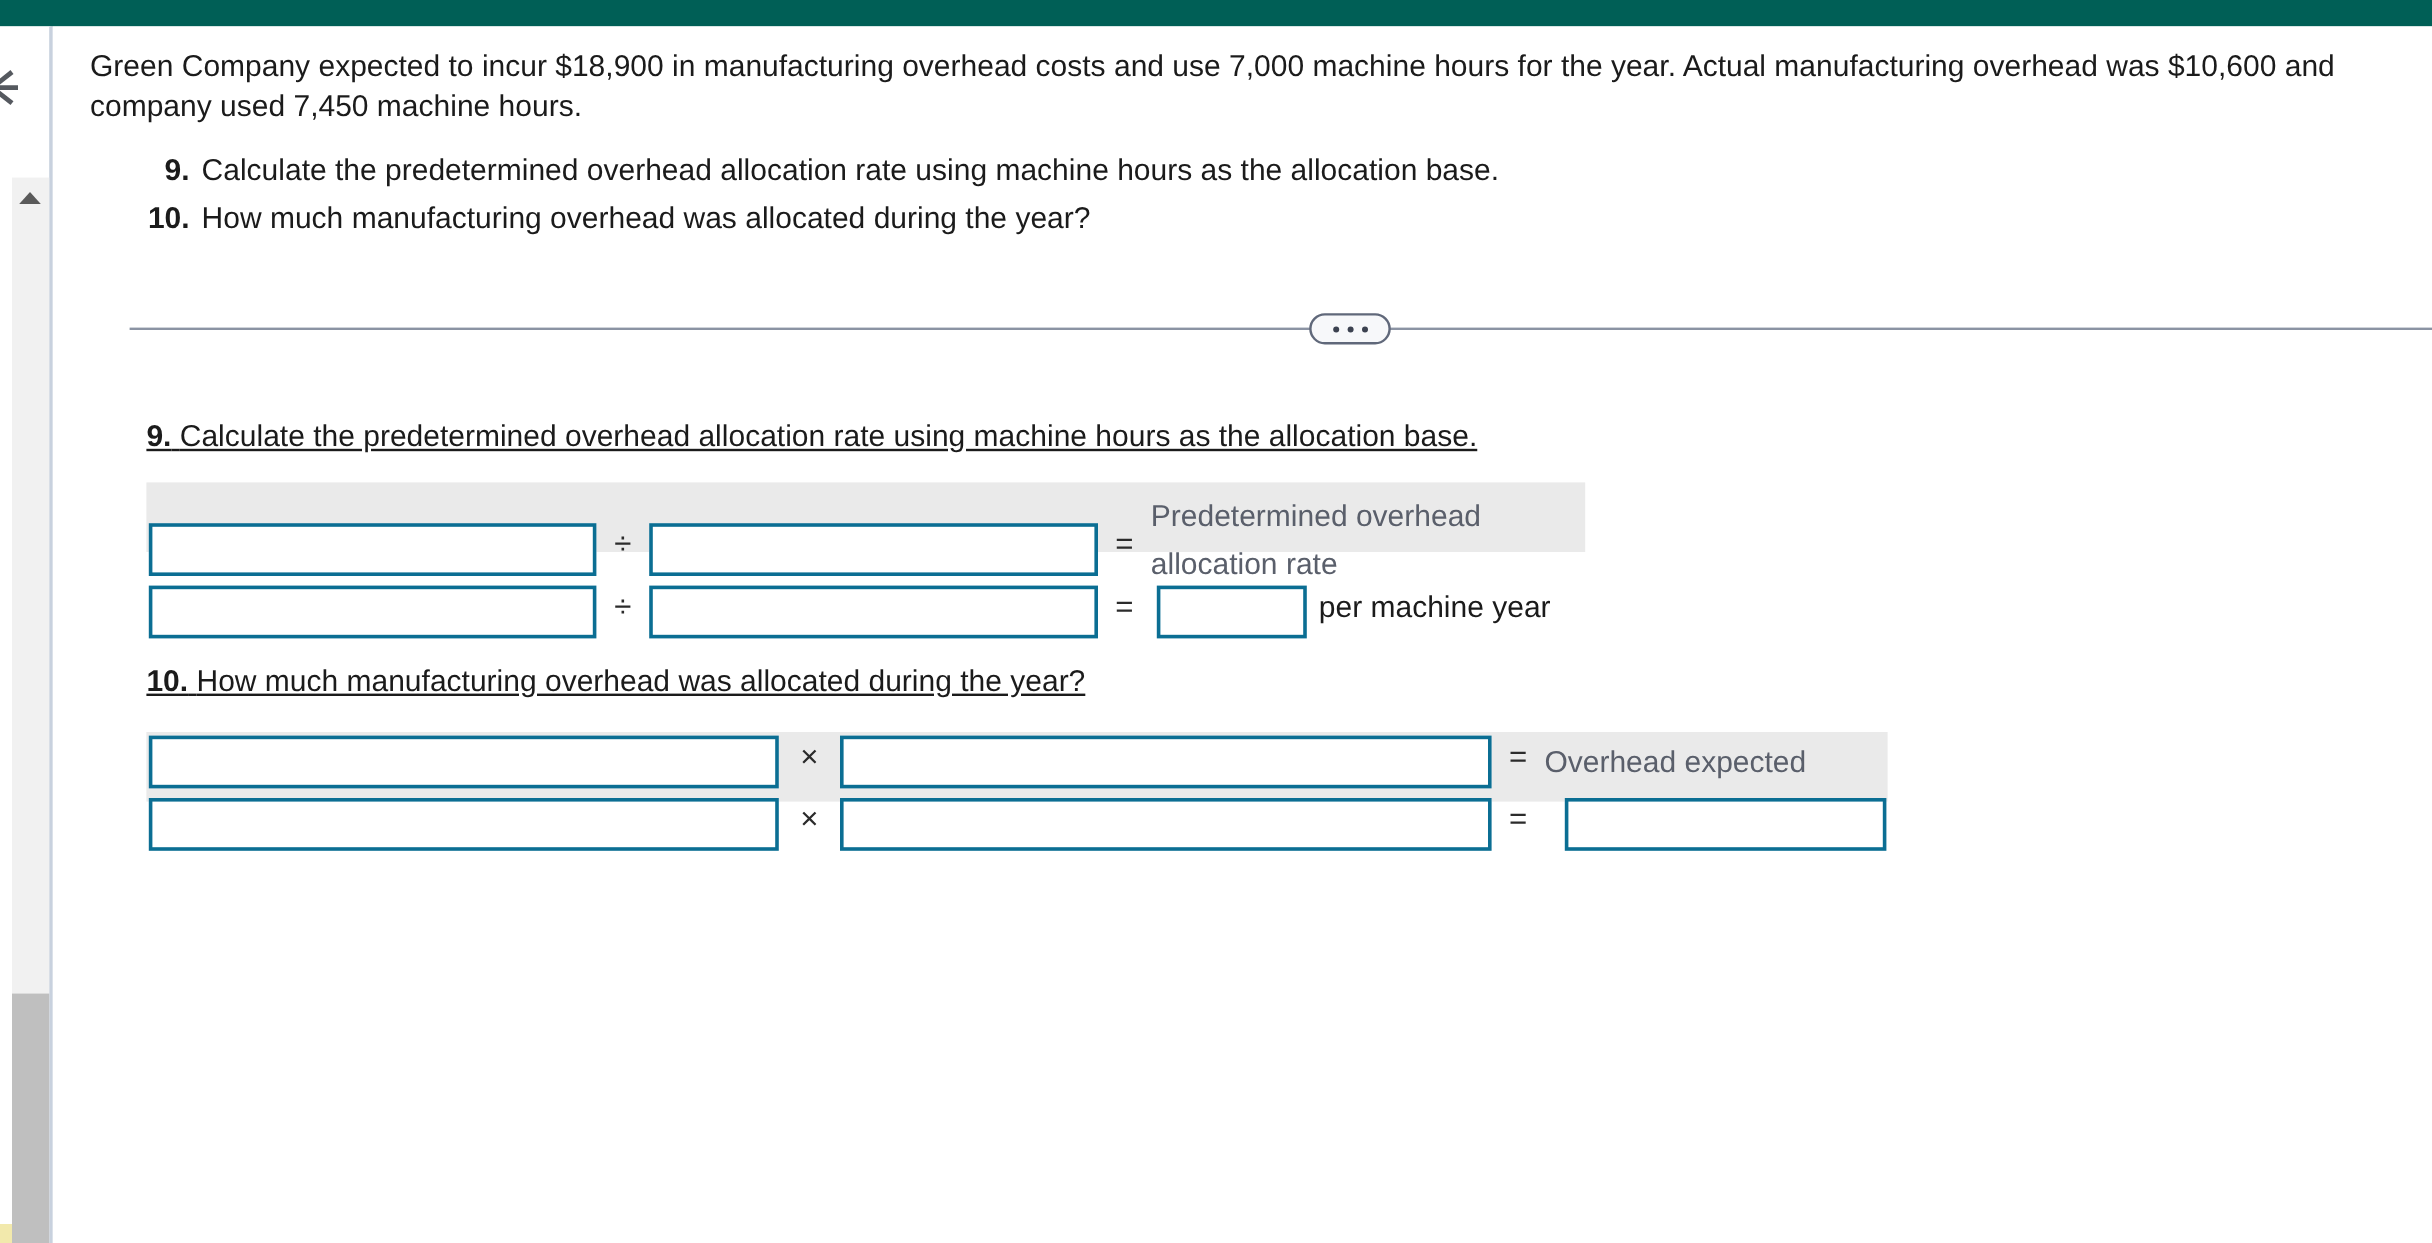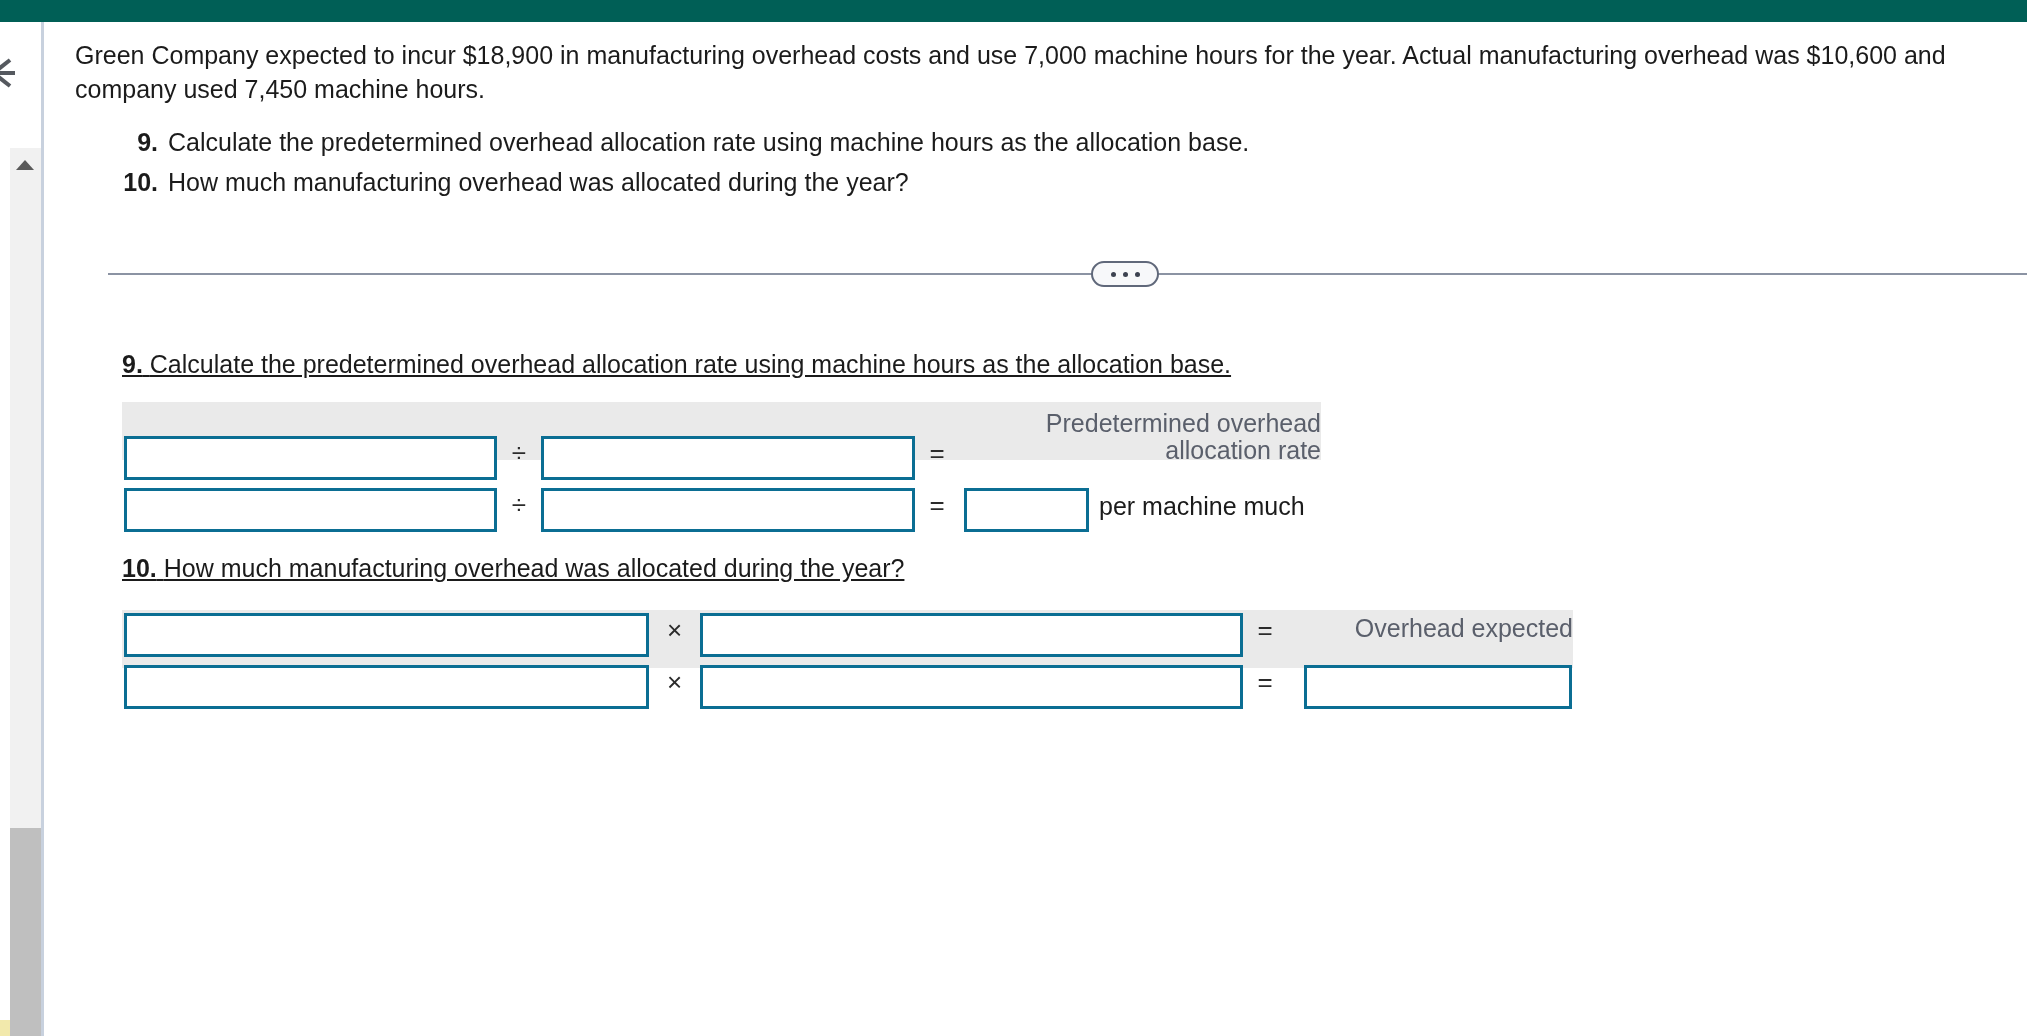--- a/index.html
+++ b/index.html
@@ -153,22 +153,22 @@
   }
   .op {
     font-size: 26px;
     color: #2b2b2b;
     text-align: center;
     width: 100%;
   }
   .hdr-label {
     font-size: 25px;
     color: #5a5f6b;
-    text-align: right;
-    line-height: 27px;
+    text-align: left;
+    line-height: 40px;
     width: 100%;
   }
   .unit-label {
     font-size: 25px;
     color: #1b1b1b;
     padding-left: 10px;
     white-space: nowrap;
   }
   #q9-band {
     position: absolute;
@@ -265,21 +265,21 @@
   <div class="op q9-r1-div">÷</div>
   <input class="tbox q9-r1-b" type="text" value="" style="">
   <div class="op q9-r1-eq">=</div>
   <div class="hdr-label q9-label">Predetermined overhead allocation rate</div>
 
   <input class="tbox q9-r2-a" type="text" value="" style="">
   <div class="op q9-r2-div">÷</div>
   <input class="tbox q9-r2-b" type="text" value="" style="">
   <div class="op q9-r2-eq">=</div>
   <input class="tbox q9-r2-c" type="text" value="" style="">
-  <div class="unit-label q9-unit">per machine much</div>
+  <div class="unit-label q9-unit">per machine year</div>
 
   <div class="ws-question" style="top:532px; left:78px;">
     <b>10.</b>
     <span>How much manufacturing overhead was allocated during the year?</span>
   </div>
 
   <div id="q10-band"></div>
 
   <input class="tbox q10-r1-a" type="text" value="" style="">
   <div class="op q10-r1-x">×</div>

